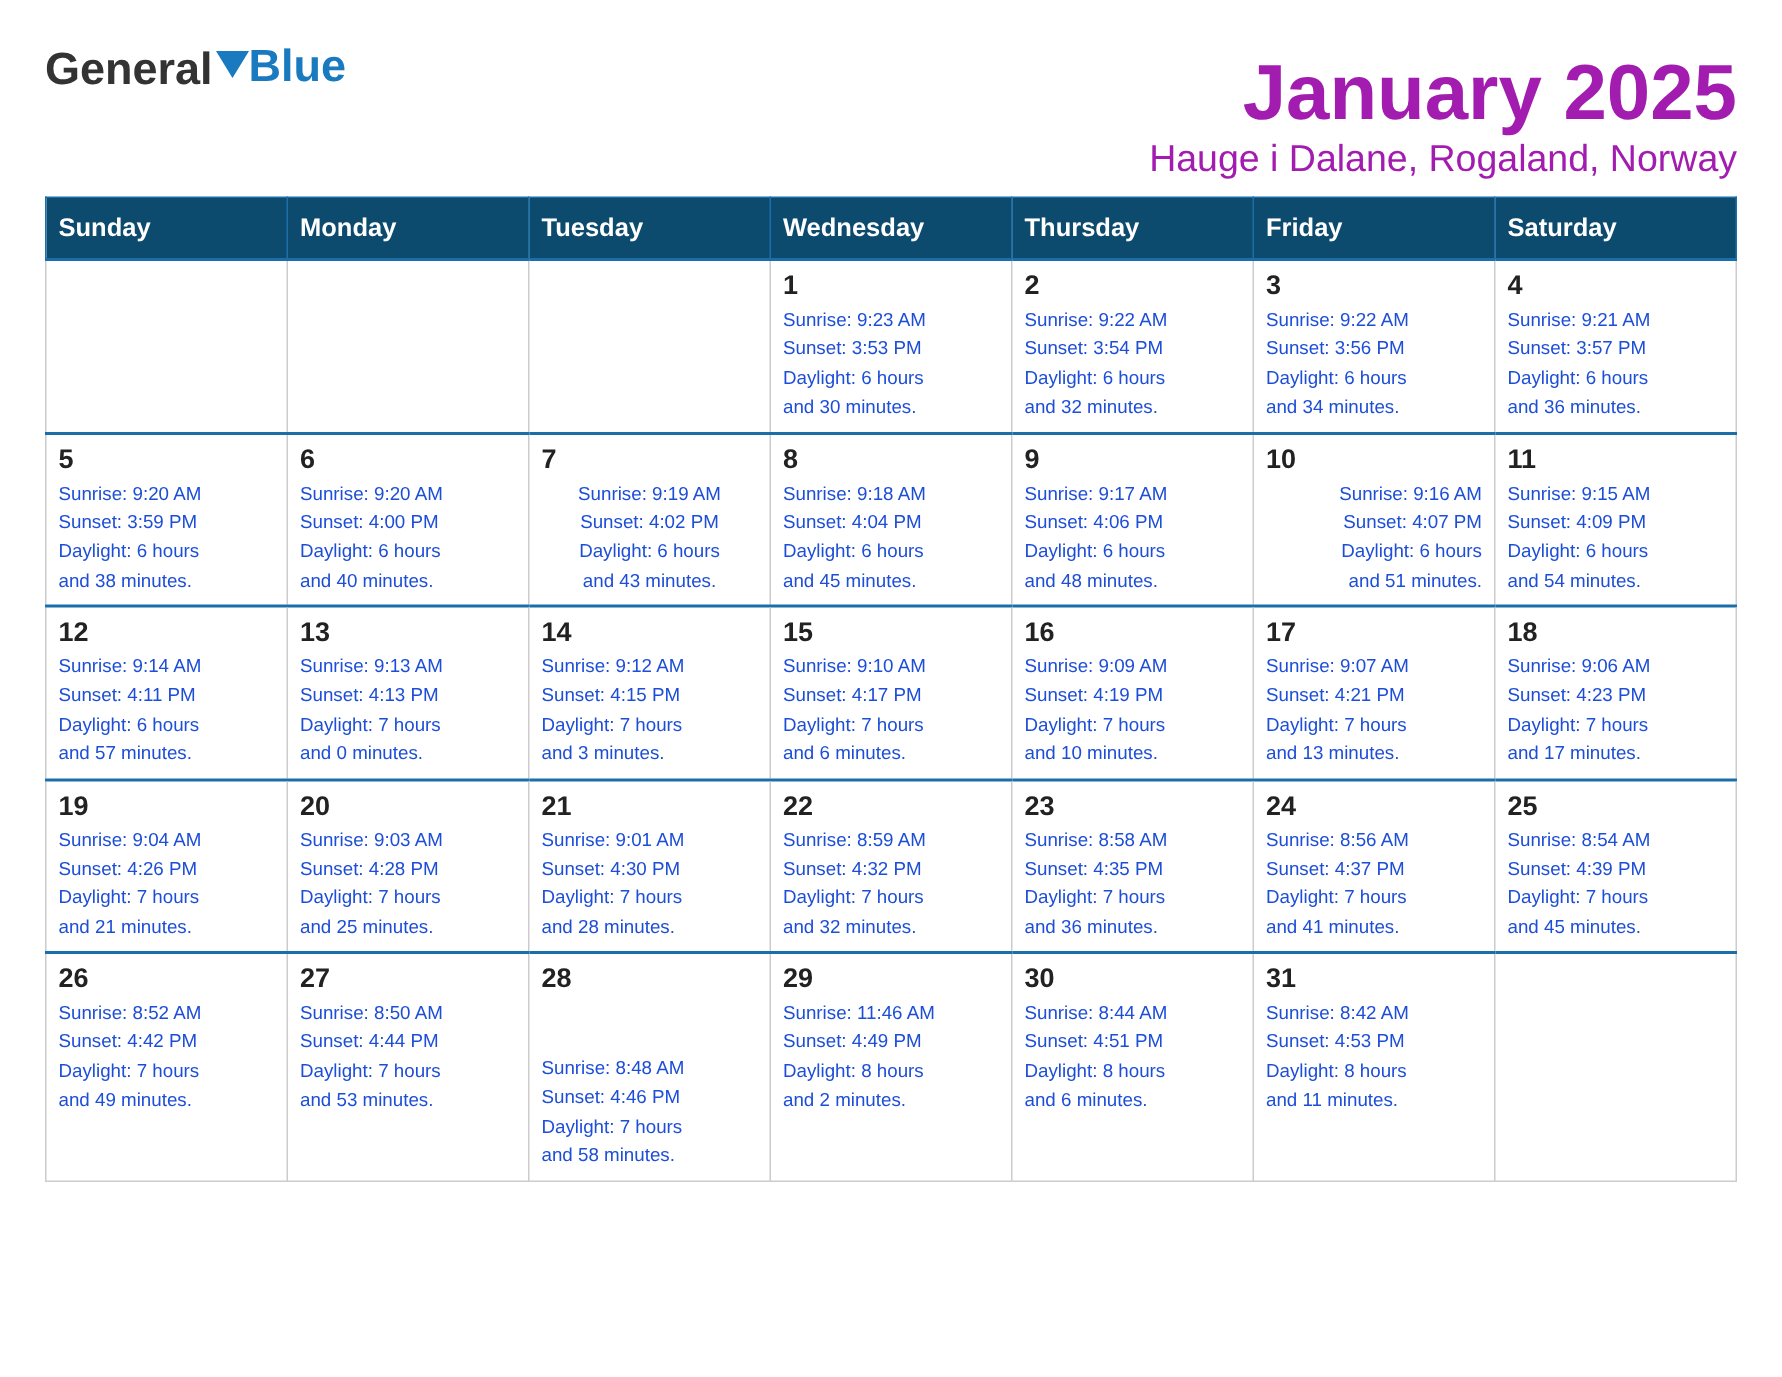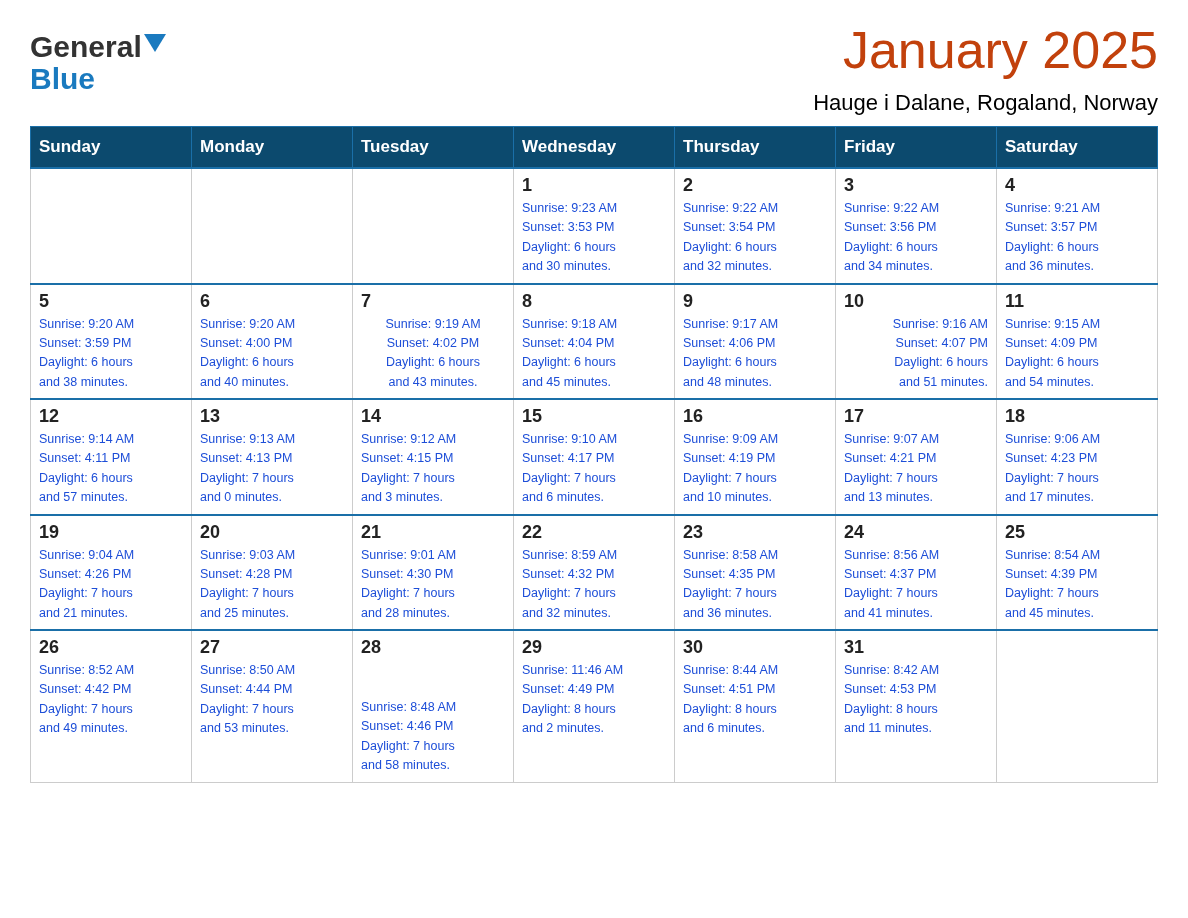--- a/index.html
+++ b/index.html
@@ -11,36 +11,37 @@
       padding: 20px 30px;
     }
     .header {
       display: flex;
       justify-content: space-between;
       align-items: flex-start;
       margin-bottom: 10px;
     }
     .logo {
       display: flex;
-      flex-direction: column;
+      flex-direction: row;
       align-items: flex-start;
       padding-top: 10px;
     }
     .title-section {
       text-align: right;
     }
     .calendar-title {
       font-size: 52px;
-      font-weight: normal;
-      color: #c2410c;
+      font-weight: bold;
+      color: #a21caf;
+      margin-top: 12px;
     }
     .calendar-subtitle {
-      font-size: 22px;
-      color: #000000;
-      margin-top: 10px;
+      font-size: 25px;
+      color: #a21caf;
+      margin-top: 0;
     }
     .calendar-table {
       width: 100%;
       border-collapse: collapse;
       margin-top: 10px;
     }
     .calendar-table thead th {
       background-color: #0c4a6e;
       color: #fff;
       font-size: 17px;

